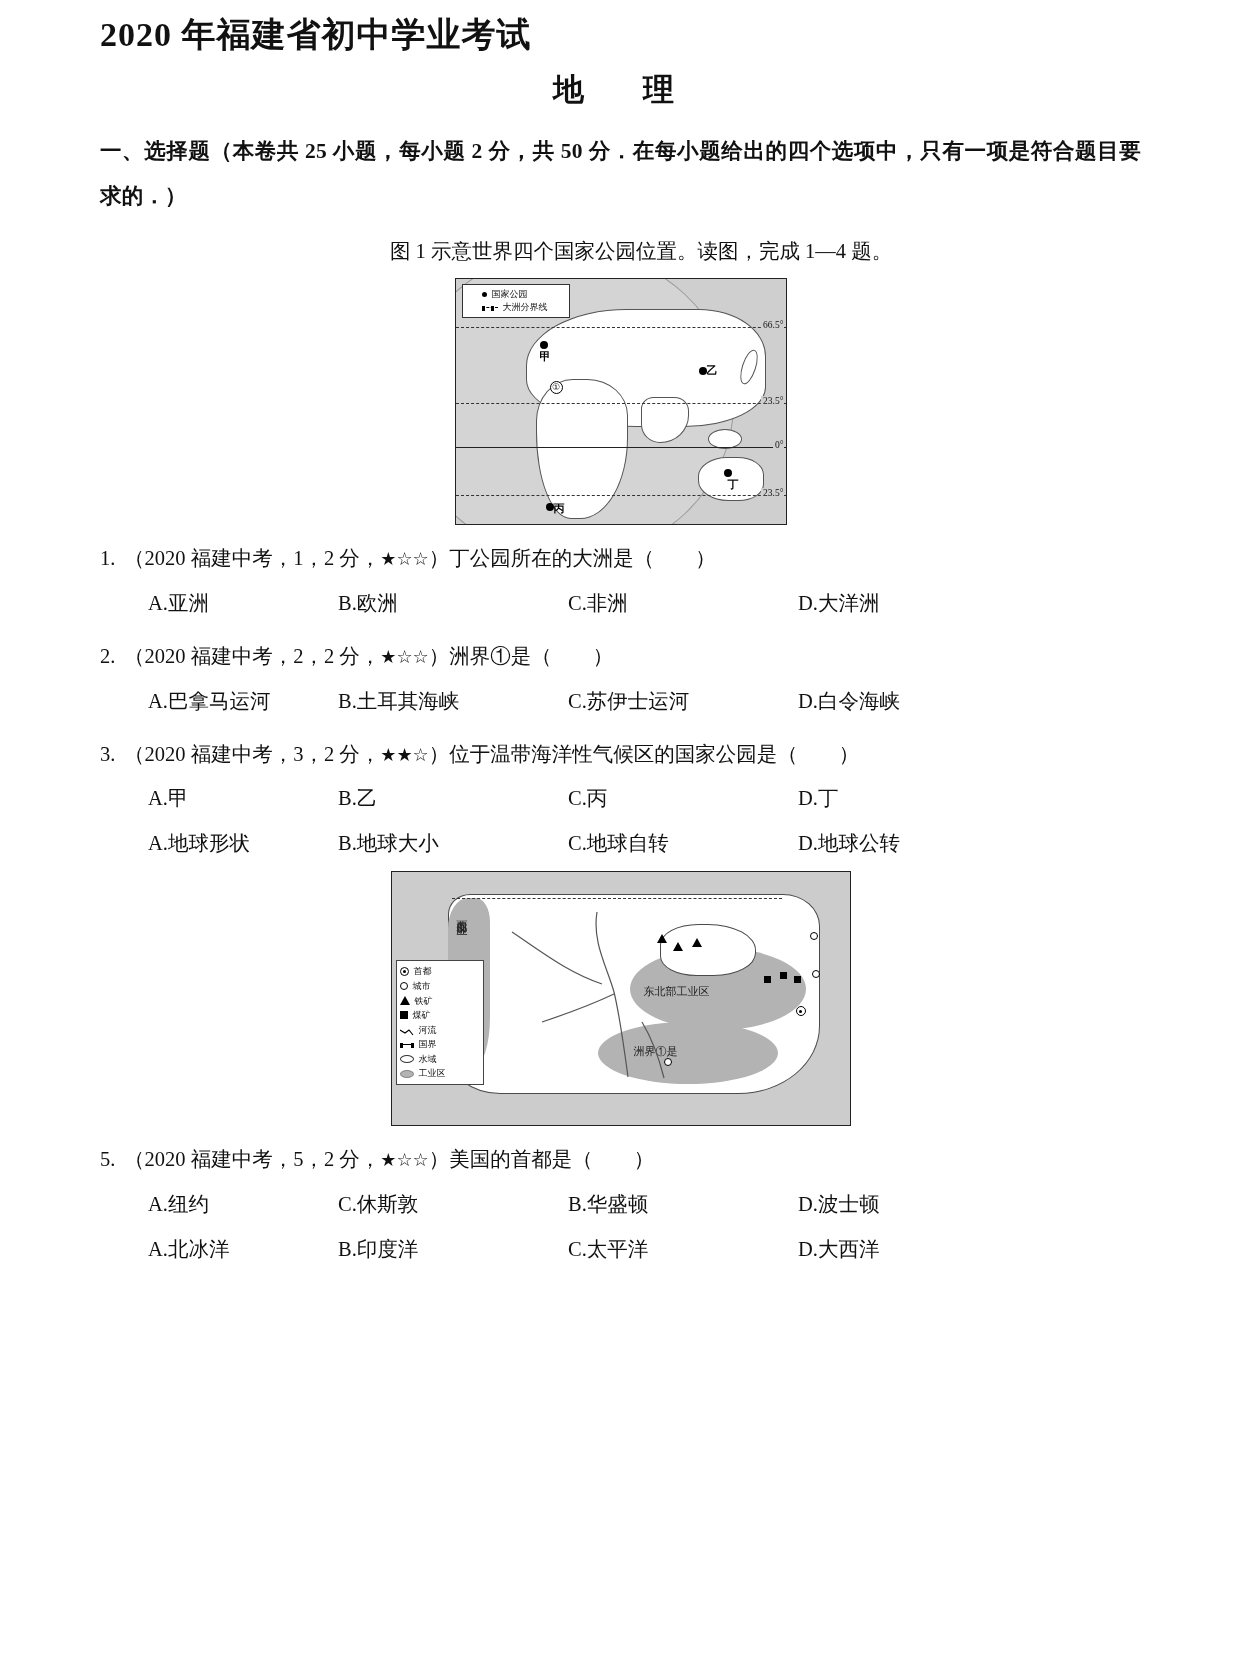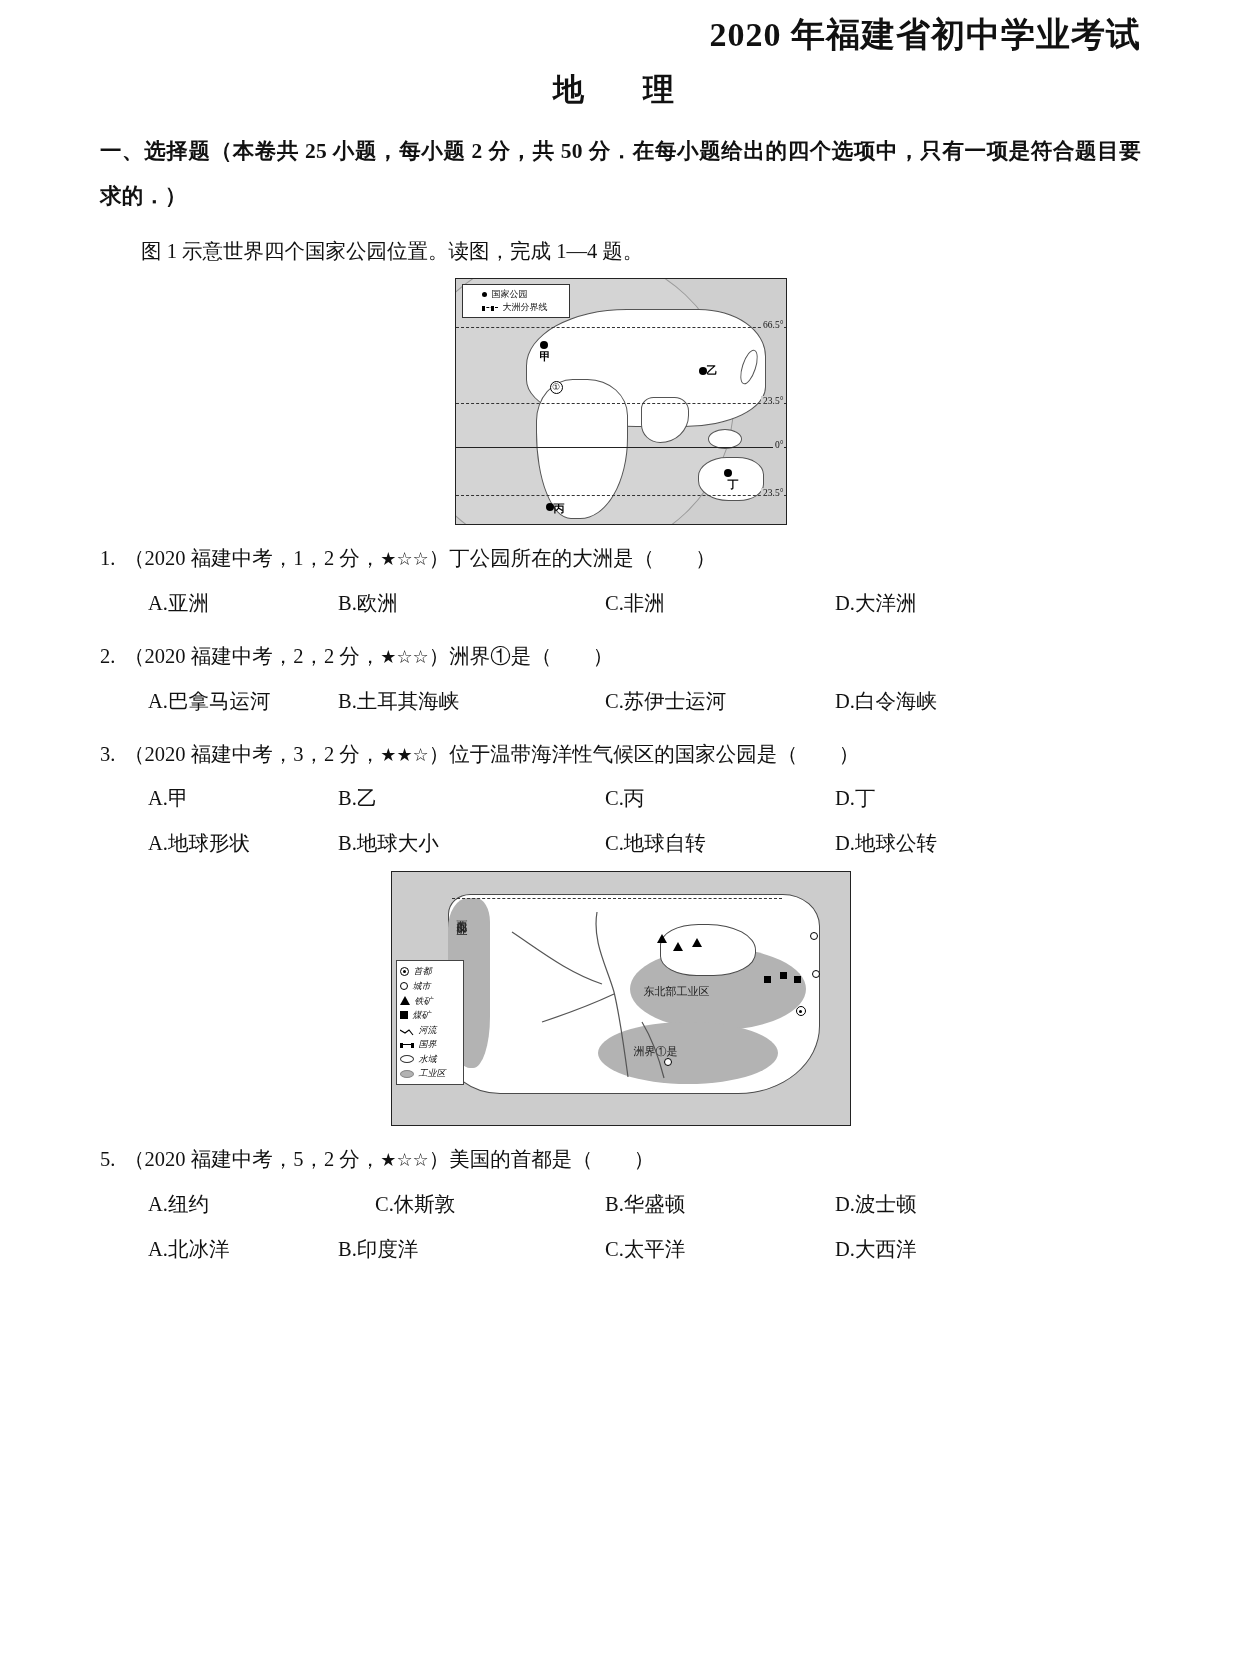--- a/index.html
+++ b/index.html
@@ -16,21 +16,21 @@
   }
   .page {
     position: relative;
     width: 1241px;
     height: 1654px;
     padding: 0 100px;
   }
 
   
   .doc-title {
-    text-align: right;
+    text-align: left;
     font-size: 34px;
     font-weight: bold;
     letter-spacing: 1px;
     margin: 14px 0 0 0;
     line-height: 1.25;
   }
   .doc-subject {
     text-align: center;
     font-size: 31px;
     font-weight: bold;
@@ -47,20 +47,21 @@
     text-align: justify;
     letter-spacing: 0.2px;
   }
 
   
   .fig-intro {
     font-size: 20.5px;
     line-height: 2.0;
     text-indent: 2em;
     margin: 12px 0 4px 0;
+    text-align: center;
   }
 
   
   .q-stem {
     font-size: 20.5px;
     line-height: 1.9;
     margin-top: 14px;
     white-space: nowrap;
   }
   .q-num { display: inline-block; min-width: 24px; }
@@ -68,21 +69,21 @@
   .q-opts {
     font-size: 20.5px;
     line-height: 1.9;
     margin-top: 6px;
     padding-left: 48px;
     display: flex;
   }
   .opt { display: inline-block; }
   .opt-a { width: 190px; }
   .opt-b { width: 230px; }
-  .opt-c { width: 230px; margin-left: 37px; }
+  .opt-c { width: 230px; }
   .opt-d { width: 200px; }
 
   
   .fig1-wrap { display: flex; justify-content: center; margin-top: 6px; }
   .fig1 {
     position: relative;
     width: 332px; height: 247px;
     border: 1.5px solid #222;
     background: #cfcfcf;
     overflow: hidden;
@@ -182,28 +183,27 @@
     white-space: nowrap;
   }
   .zone-lbl.vert {
     writing-mode: vertical-rl;
     line-height: 1.05;
     letter-spacing: 1px;
   }
   .fig2-legend {
     position: absolute;
     left: 4px; top: 88px;
-    width: 68px;
+    width: 88px;
     background: #ffffff;
     border: 1.1px solid #444;
     padding: 3px 3px;
     font-size: 9px;
     line-height: 1.62;
     z-index: 6;
-    font-style: italic;
   }
   .fig2-legend .row { display: flex; align-items: center; gap: 5px; }
   .sym-cap {
     width: 9px; height: 9px; border-radius: 50%;
     border: 1.2px solid #000; position: relative; display: inline-block;
   }
   .sym-cap::after {
     content: ""; position: absolute; left: 2px; top: 2px;
     width: 3px; height: 3px; border-radius: 50%; background: #000;
   }

